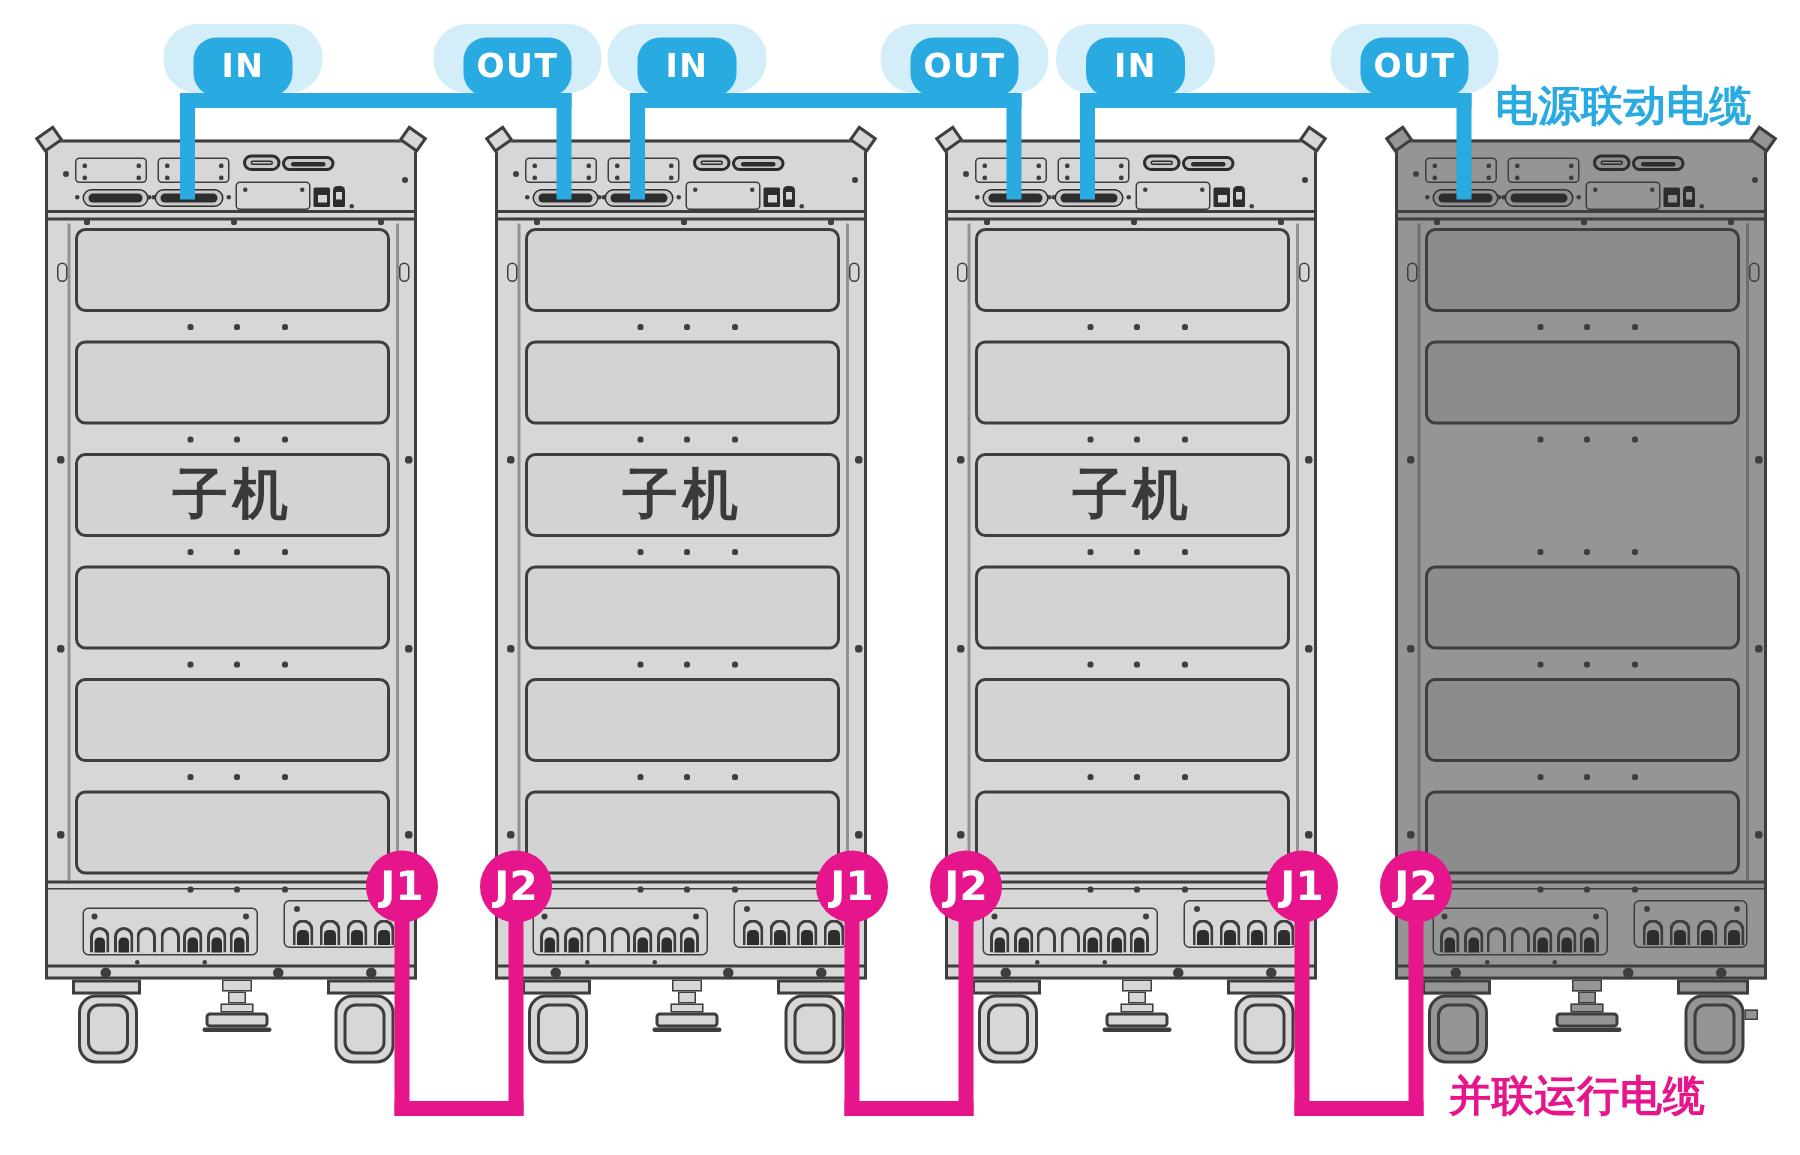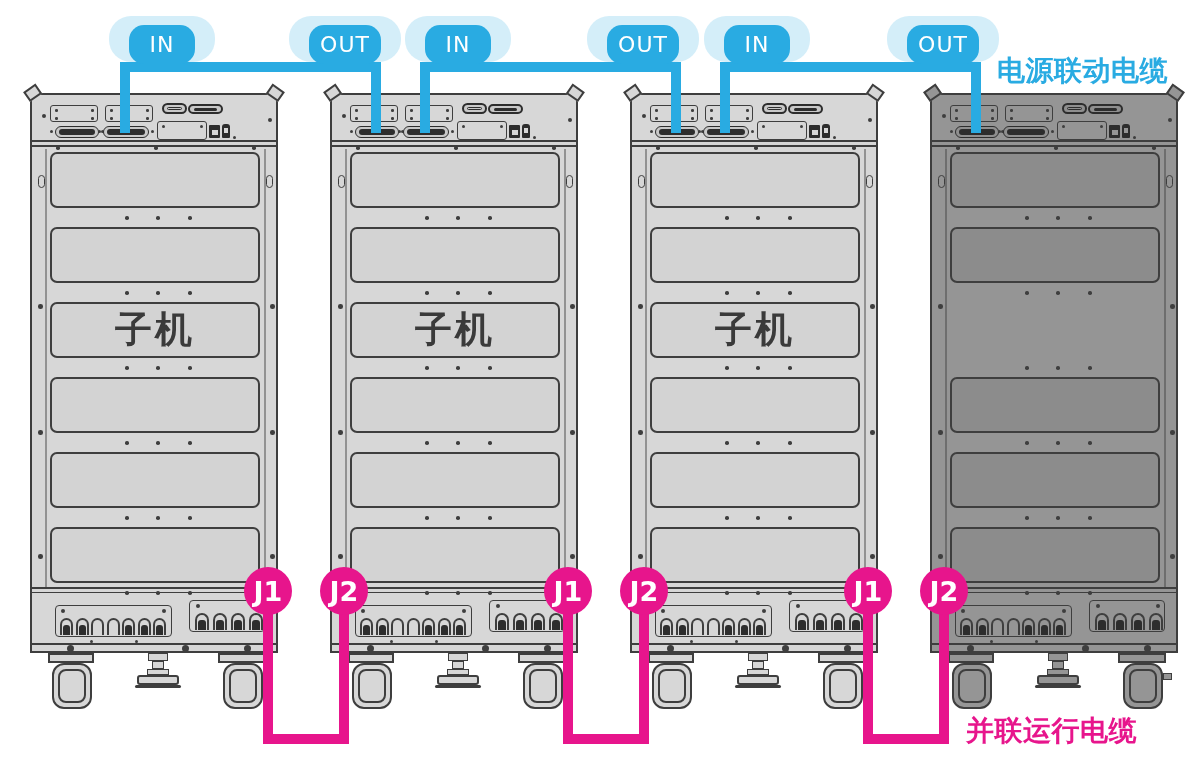--- a/index.html
+++ b/index.html
@@ -35,21 +35,21 @@
         background:#2d2d2d;border-radius:3px 3px 0 0}
   .rail{left:0;right:0;top:548px;height:10px;border-top:2px solid var(--stroke)}
   .bracket{top:558px;height:10px;border:2px solid var(--stroke);background:var(--bg)}
   .wheel{top:568px;width:40px;height:46px;border:2.5px solid var(--stroke);border-radius:12px;background:var(--bg)}
   .tire{left:4px;top:4px;right:4px;bottom:4px;border:2px solid var(--stroke);border-radius:8px}
   .footseg,.stub{border:1.5px solid var(--stroke);background:var(--bg)}
   .footpad{border:2px solid var(--stroke);border-radius:3px;background:var(--bg)}
   .cable{position:absolute}
   .badge-halo{position:absolute;border-radius:22px}
   .badge-pill{position:absolute;height:39px;border-radius:15px;display:flex;align-items:center;
-              justify-content:center;color:#fff;font-size:22px;font-weight:normal;letter-spacing:1px}
+              justify-content:center;color:#fff;font-size:22px;font-weight:bold;letter-spacing:1px}
   .jcircle{position:absolute;width:48px;height:48px;border-radius:50%;display:flex;align-items:center;
            justify-content:center;color:#fff;font-size:27px;font-weight:bold}
   .cable-label{position:absolute;font-size:28px;font-weight:bold;letter-spacing:.5px;white-space:nowrap}
 </style>
 </head>
 <body>
 
 <div id="canvas">
   <div id="cabinets-layer">
       <div class="cab light" style="left: 30px;">

